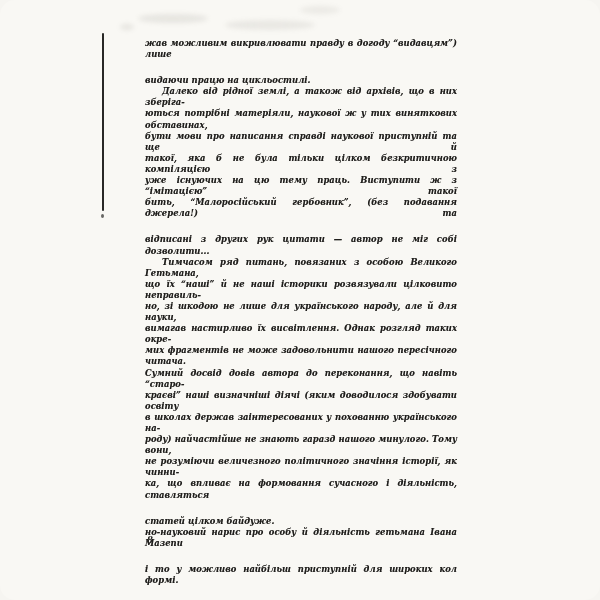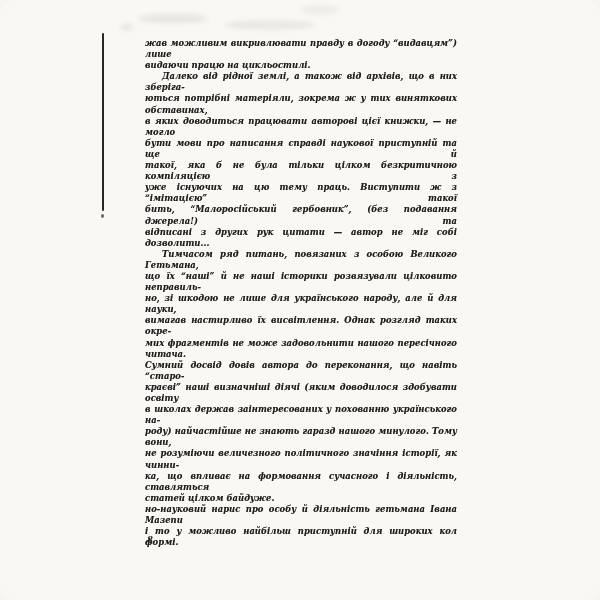--- a/index.html
+++ b/index.html
@@ -21,21 +21,21 @@
     font-style: italic;
     font-weight: bold;
     font-size: 8.4px;
     line-height: 11.1px;
     color: #1f1e1c;
     letter-spacing: 0.05px;
     text-shadow: 0 0 0.45px rgba(40,38,35,0.55);
   }
   .para { margin: 0; }
   .line { text-align: justify; text-align-last: justify; white-space: normal; }
-  .line.lastline { text-align-last: left; }
+  .line.lastline { text-align-last: left; margin-top: 15px; }
   .line.firstline { text-indent: 17px; }
   .pagenum {
     position: absolute;
     left: 147px;
     top: 535px;
     font-family: "DejaVu Serif", serif;
     font-style: italic;
     font-weight: bold;
     font-size: 8.5px;
     color: #262522;
@@ -82,22 +82,21 @@
   <div class="smudge s4"></div>
   <div class="edge-line"></div>
   <div class="edge-dot"></div>
   <div class="textblock">
       <div class="para">
         <div class="line">жав можливим викривлювати правду в догоду “видавцям”) лише</div>
         <div class="line lastline">видаючи працю на цикльостилі.</div>
       </div>
       <div class="para">
         <div class="line firstline">Далеко від рідної землі, а також від архівів, що в них зберіга-</div>
-        <div class="line">ються потрібні матеріяли, зокрема ж у тих виняткових обставинах,</div>
-        <div class="line">в яких доводиться працювати авторові цієї книжки, — не могло</div>
+        <div class="line">ються потрібні матеріяли, наукової ж у тих виняткових обставинах,</div>
         <div class="line">бути мови про написання справді наукової приступній та ще й</div>
         <div class="line">такої, яка б не була тільки цілком безкритичною компіляцією з</div>
         <div class="line">уже існуючих на цю тему праць. Виступити ж з “імітацією” такої</div>
         <div class="line">бить, “Малоросійський гербовник”, (без подавання джерела!) та</div>
         <div class="line lastline">відписані з других рук цитати — автор не міг собі дозволити...</div>
       </div>
       <div class="para">
         <div class="line firstline">Тимчасом ряд питань, повязаних з особою Великого Гетьмана,</div>
         <div class="line">що їх “наші” й не наші історики розвязували цілковито неправиль-</div>
         <div class="line">но, зі шкодою не лише для українського народу, але й для науки,</div>

